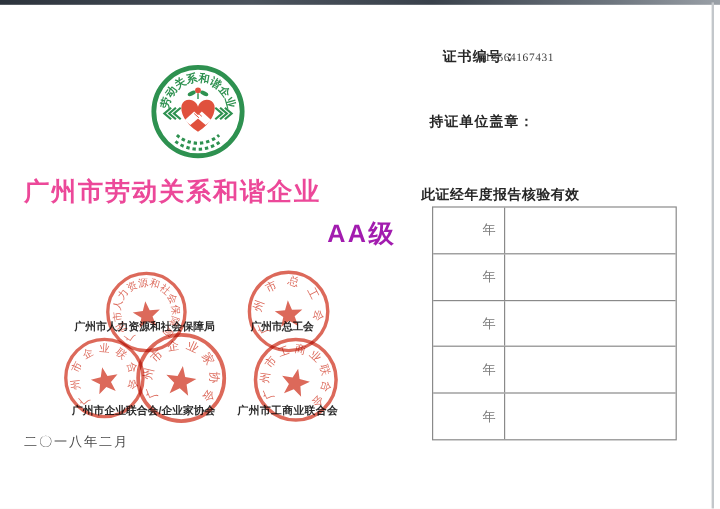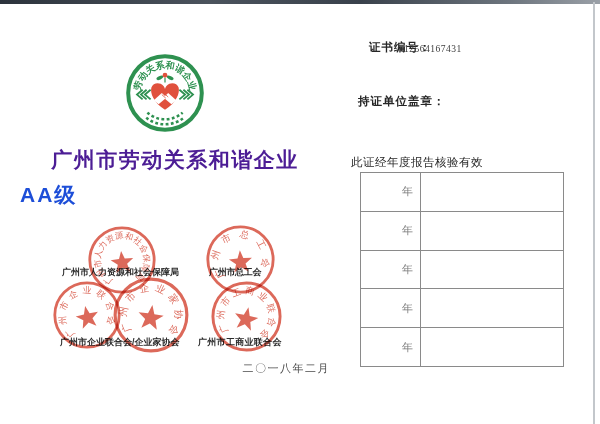--- a/index.html
+++ b/index.html
@@ -5,25 +5,25 @@
   html,body{margin:0;padding:0;}
   body{width:600px;height:424px;background:#f4f4f2;font-family:"Liberation Sans",sans-serif;}
   .page{position:relative;width:600px;height:424px;background:#ffffff;overflow:hidden;}
 
   
   .scan-top{position:absolute;top:0;left:0;right:0;height:4px;
     background:linear-gradient(to right,#2c333c,#4b535d 35%,#39414b 60%,#6d757e 85%,#9aa0a7);}
   .scan-right{position:absolute;top:2px;bottom:0;right:5px;width:2px;background:#c3c7cb;}
 
   
-  .cert-title{position:absolute;left:20px;top:146px;width:310px;text-align:center;
-    font-size:21px;font-weight:600;color:#4c1d95;letter-spacing:1.5px;white-space:nowrap;}
-  .cert-grade{position:absolute;left:20px;top:181px;width:310px;text-align:left;
-    font-size:21px;font-weight:600;color:#1d4ed8;letter-spacing:2px;}
-  .issue-date{position:absolute;left:20px;top:361px;width:310px;text-align:right;
+  .cert-title{position:absolute;left:20px;top:146px;width:310px;text-align:left;
+    font-size:21px;font-weight:600;color:#ec4899;letter-spacing:1.5px;white-space:nowrap;}
+  .cert-grade{position:absolute;left:20px;top:181px;width:310px;text-align:right;
+    font-size:21px;font-weight:600;color:#a21caf;letter-spacing:2px;}
+  .issue-date{position:absolute;left:20px;top:361px;width:310px;text-align:left;
     font-size:11px;color:#4a4a4a;letter-spacing:1.5px;}
 
   .seal-label{position:absolute;font-size:9px;font-weight:700;color:#2b2b2b;
     white-space:nowrap;z-index:1;}
   .lbl1{left:62px;top:266px;}
   .lbl2{left:209px;top:266px;letter-spacing:-0.3px;}
   .lbl3{left:60px;top:336px;}
   .lbl4{left:198px;top:336px;letter-spacing:0.3px;}
 
   
@@ -48,21 +48,21 @@
   .s2{left:205px;top:224px;width:71px;height:71px;}
   .s3{left:52px;top:280px;width:70px;height:70px;}
   .s4{left:112px;top:276px;width:78px;height:78px;}
   .s5{left:210px;top:280px;width:73px;height:73px;}
 
   
   .fld-label{position:absolute;font-size:11.5px;font-weight:700;color:#262626;
     letter-spacing:1px;white-space:nowrap;margin-left:12px;}
   .num-label{left:357px;top:40px;}
   .holder-label{left:346px;top:94px;}
-  .verify-heading{position:absolute;left:351px;top:155px;font-size:11.5px;font-weight:400;
+  .verify-heading{position:absolute;left:351px;top:155px;font-size:11.5px;font-weight:700;
     color:#262626;letter-spacing:0.5px;white-space:nowrap;}
   .fld-value{position:absolute;font-family:"Liberation Serif",serif;font-size:9.5px;
     color:#3c3c3c;letter-spacing:0.5px;white-space:nowrap;}
   .num-value{left:404px;top:44px;}
   .holder-value{left:433px;top:98px;}
 
   .verify-table{position:absolute;left:360px;top:172px;width:202px;height:193px;
     border:1px solid #8a8a8a;display:flex;flex-direction:column;background:#fff;}
   .vrow{flex:1;display:flex;border-bottom:1px solid #8a8a8a;}
   .vrow:last-child{border-bottom:none;}

